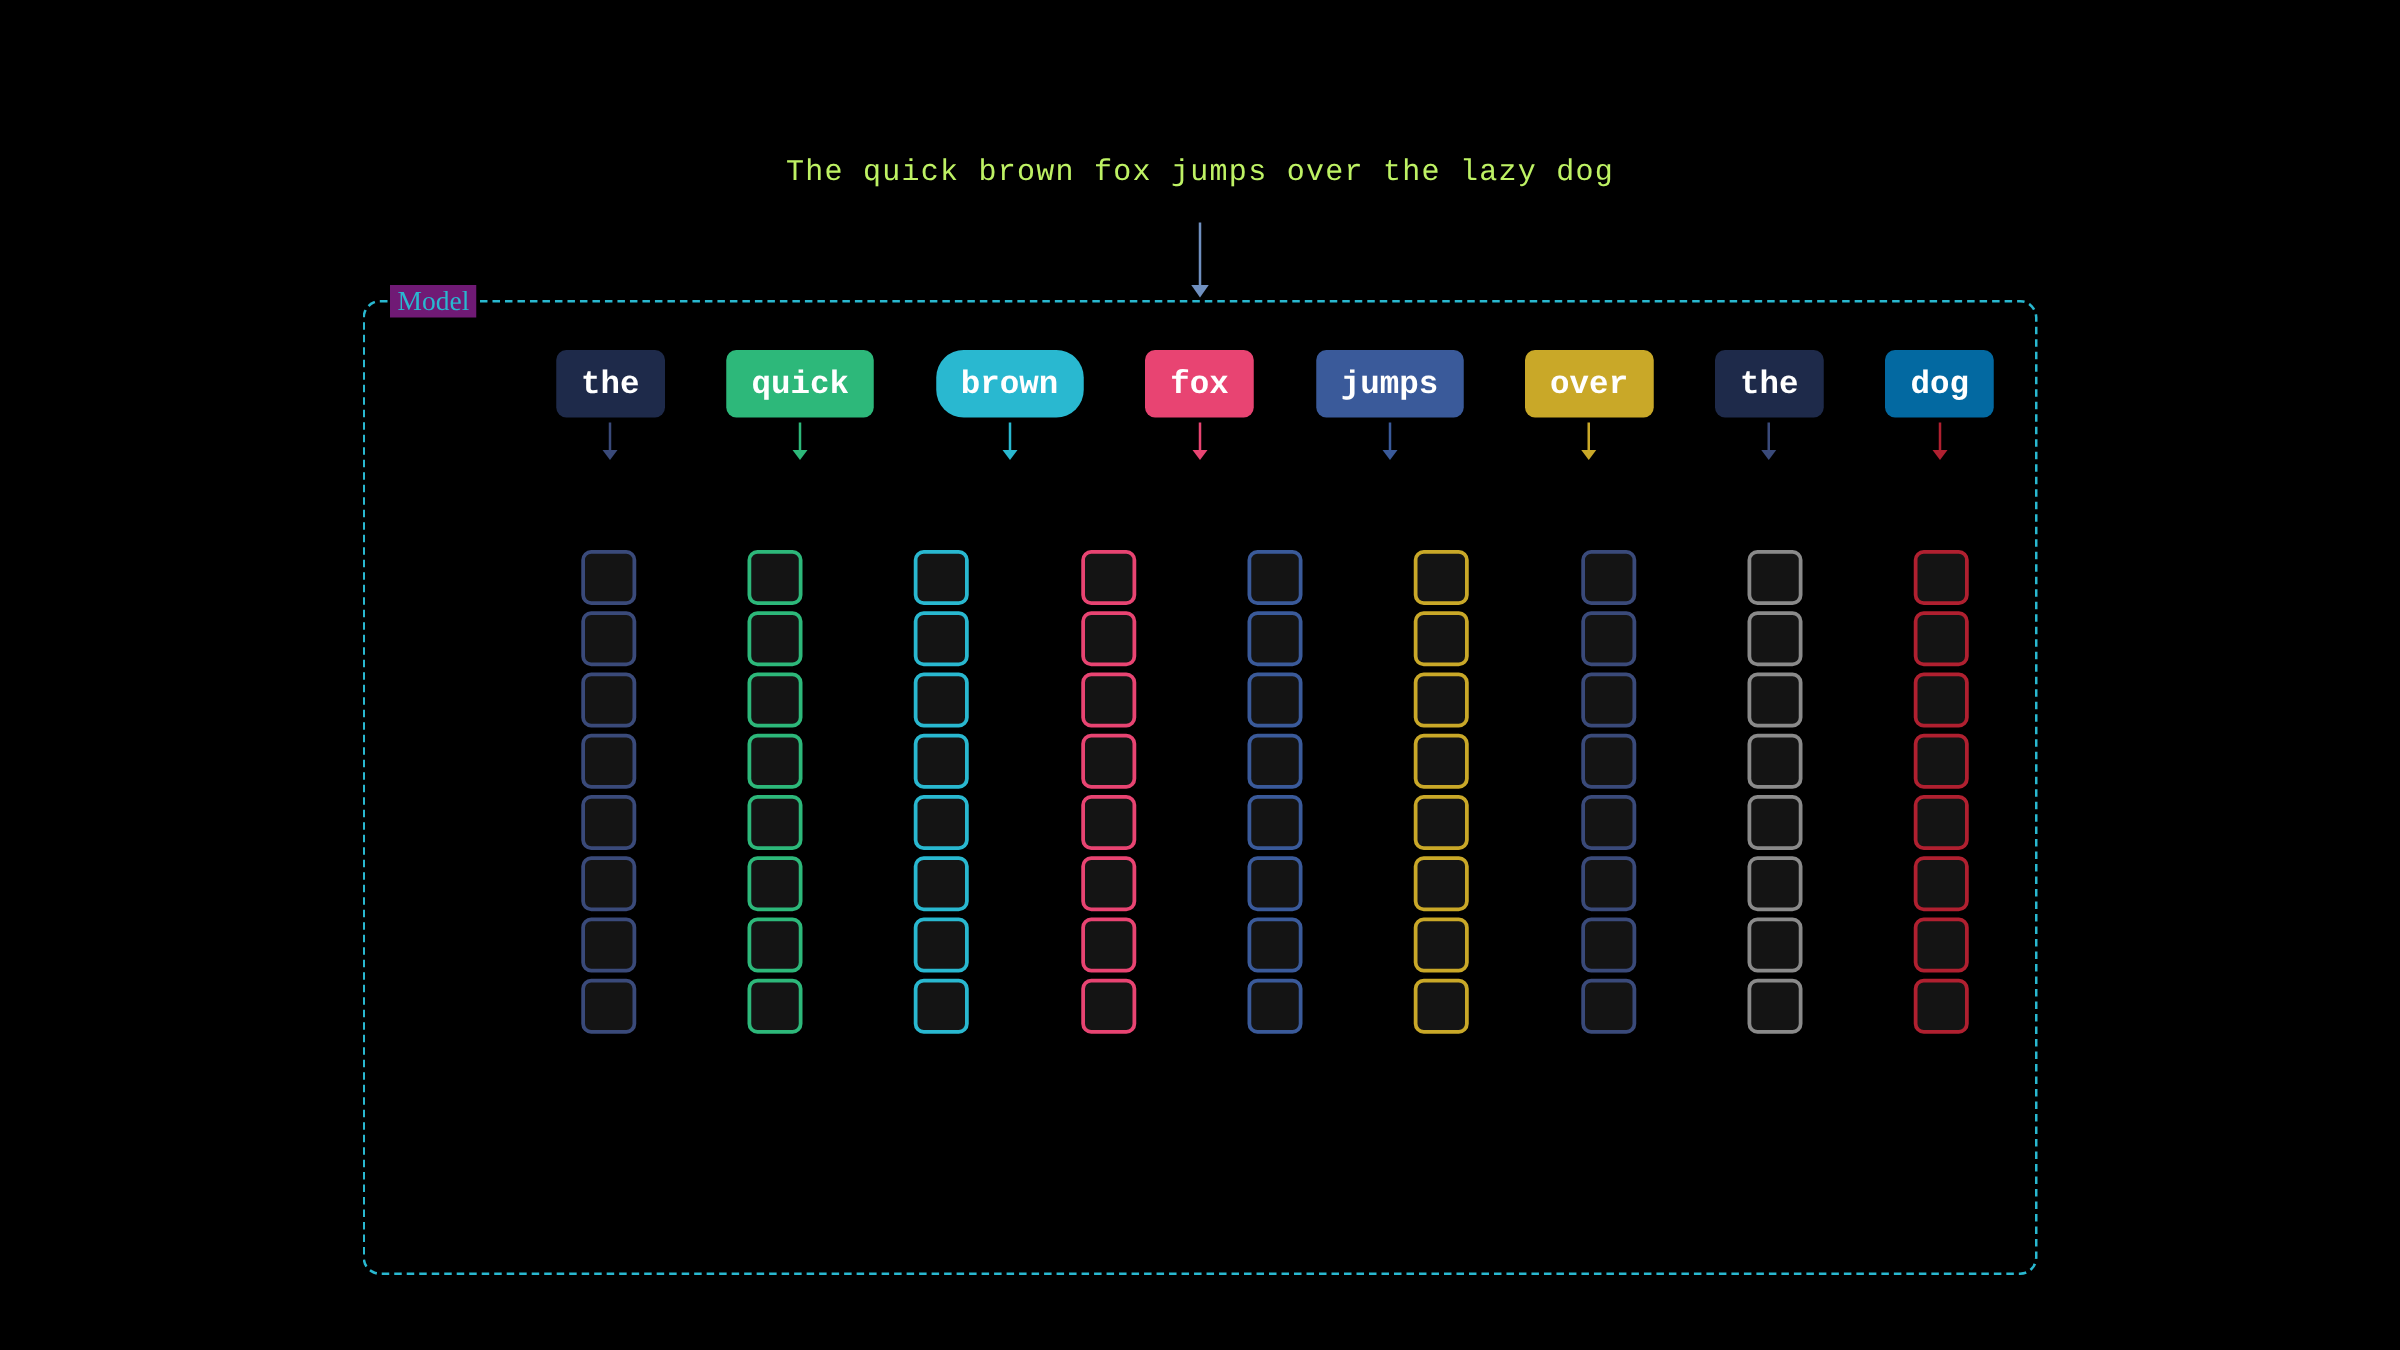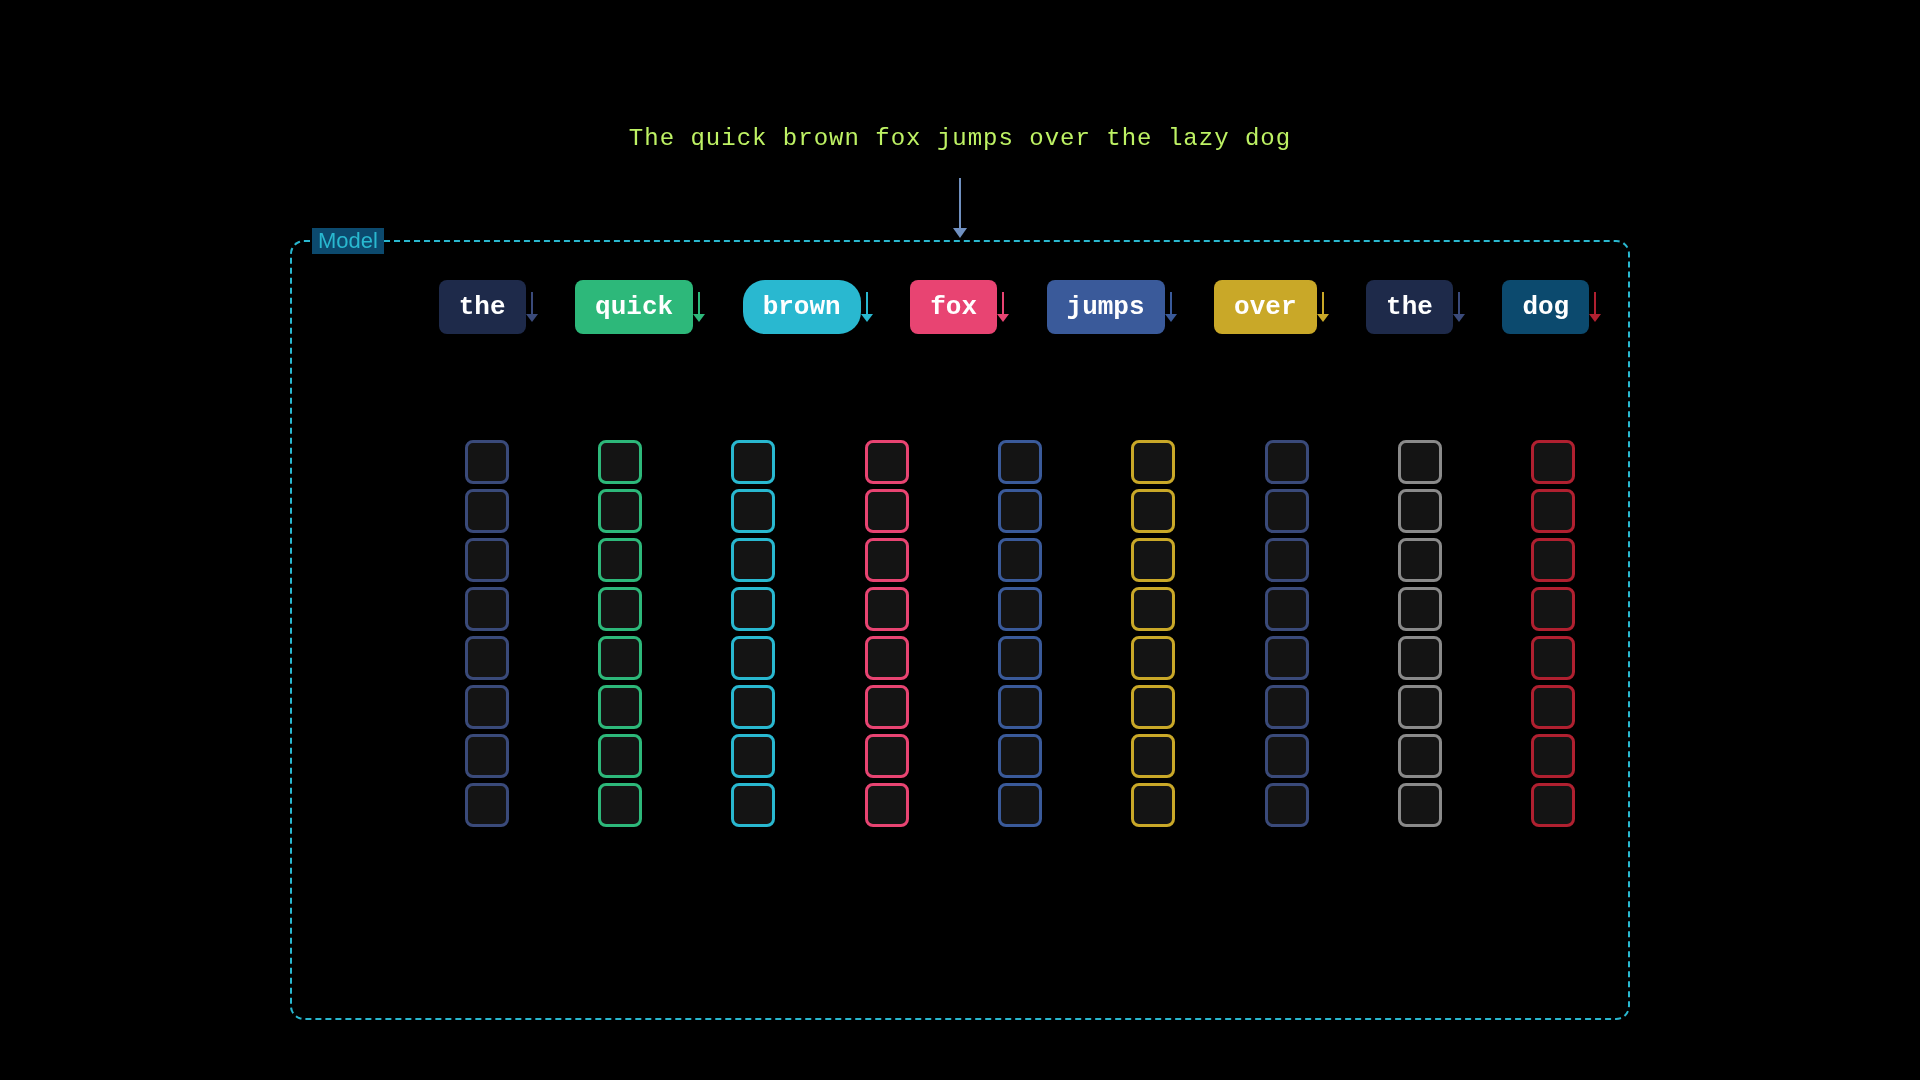--- a/index.html
+++ b/index.html
@@ -47,23 +47,23 @@
       border: 2px dashed #29b8d0;
       border-radius: 14px;
     }
 
     .model-label {
       position: absolute;
       top: -14px;
       left: 20px;
       color: #29b8d0;
       font-size: 22px;
-      background: #0c4a6e;
+      background: #701a75;
       padding: 0 6px;
-      font-family: Liberation Sans, sans-serif;
+      font-family: Liberation Serif, serif;
     }
 
     
     .input-sentence {
       position: absolute;
       top: 65px;
       left: 0;
       right: 0;
       text-align: center;
       color: #bef264;
@@ -102,21 +102,21 @@
       top: 220px;
       left: 130px;
       right: 10px;
       display: flex;
       justify-content: space-around;
       align-items: center;
     }
 
     .token-block {
       display: flex;
-      align-items: center;
+      flex-direction: column;
     }
 
     .token-badge {
       padding: 12px 20px;
       border-radius: 8px;
       font-size: 26px;
       font-weight: bold;
       color: #fff;
       font-family: 'Courier New', Courier, monospace;
       min-width: 60px;
@@ -125,21 +125,21 @@
 
     
     .color-the1   { background: #1e2a4a; }
     .color-quick  { background: #2db87a; }
     .color-brown  { background: #29b8d0; border-radius: 22px; }
     .color-fox    { background: #e84472; }
     .color-jumps  { background: #3a5a9a; }
     .color-over   { background: #c9a828; }
     .color-the2   { background: #1e2a4a; }
     .color-lazy   { background: #8a8a8a; }
-    .color-dog    { background: #0c4a6e; }
+    .color-dog    { background: #0369a1; }
 
     
     .token-arrow {
       display: flex;
       flex-direction: column;
       align-items: center;
       margin: 4px 0;
     }
 
     

